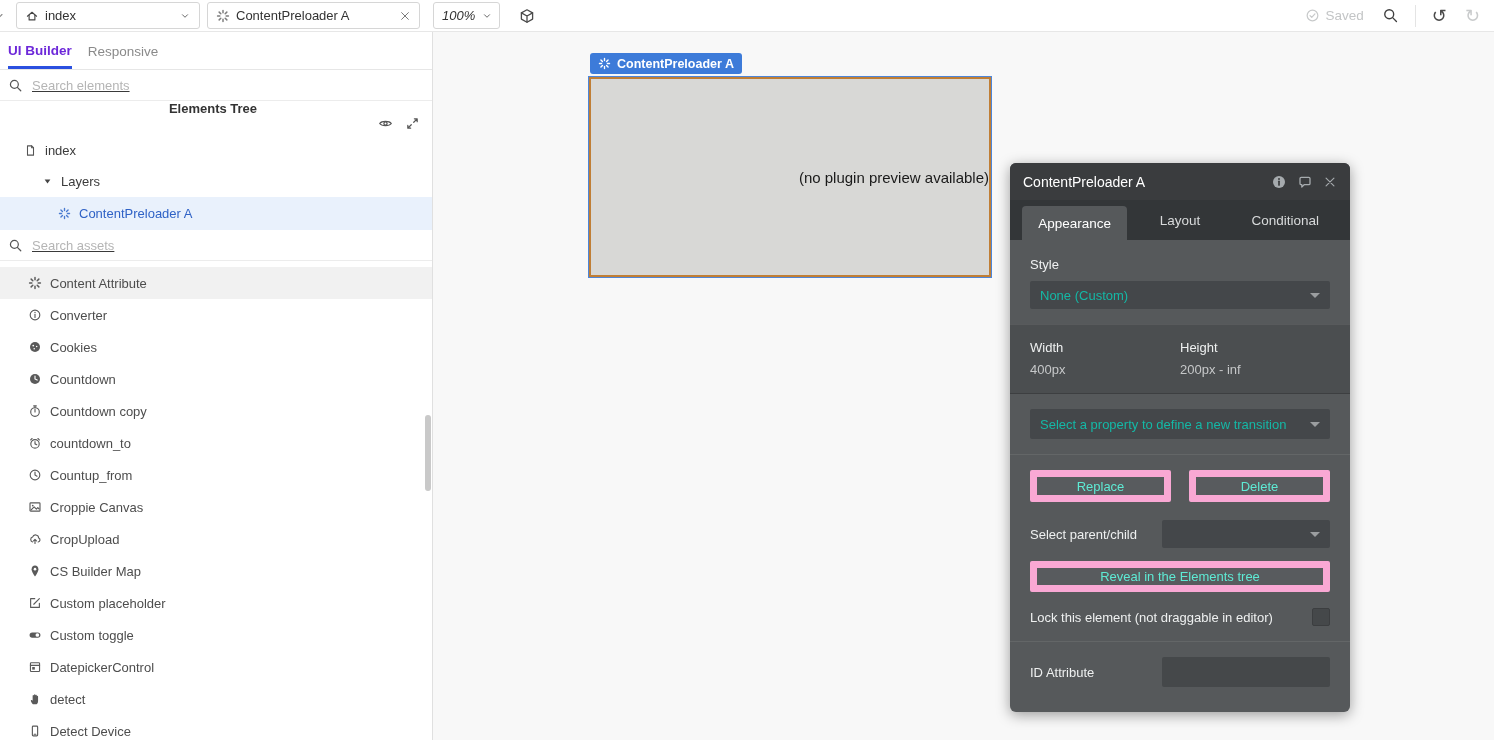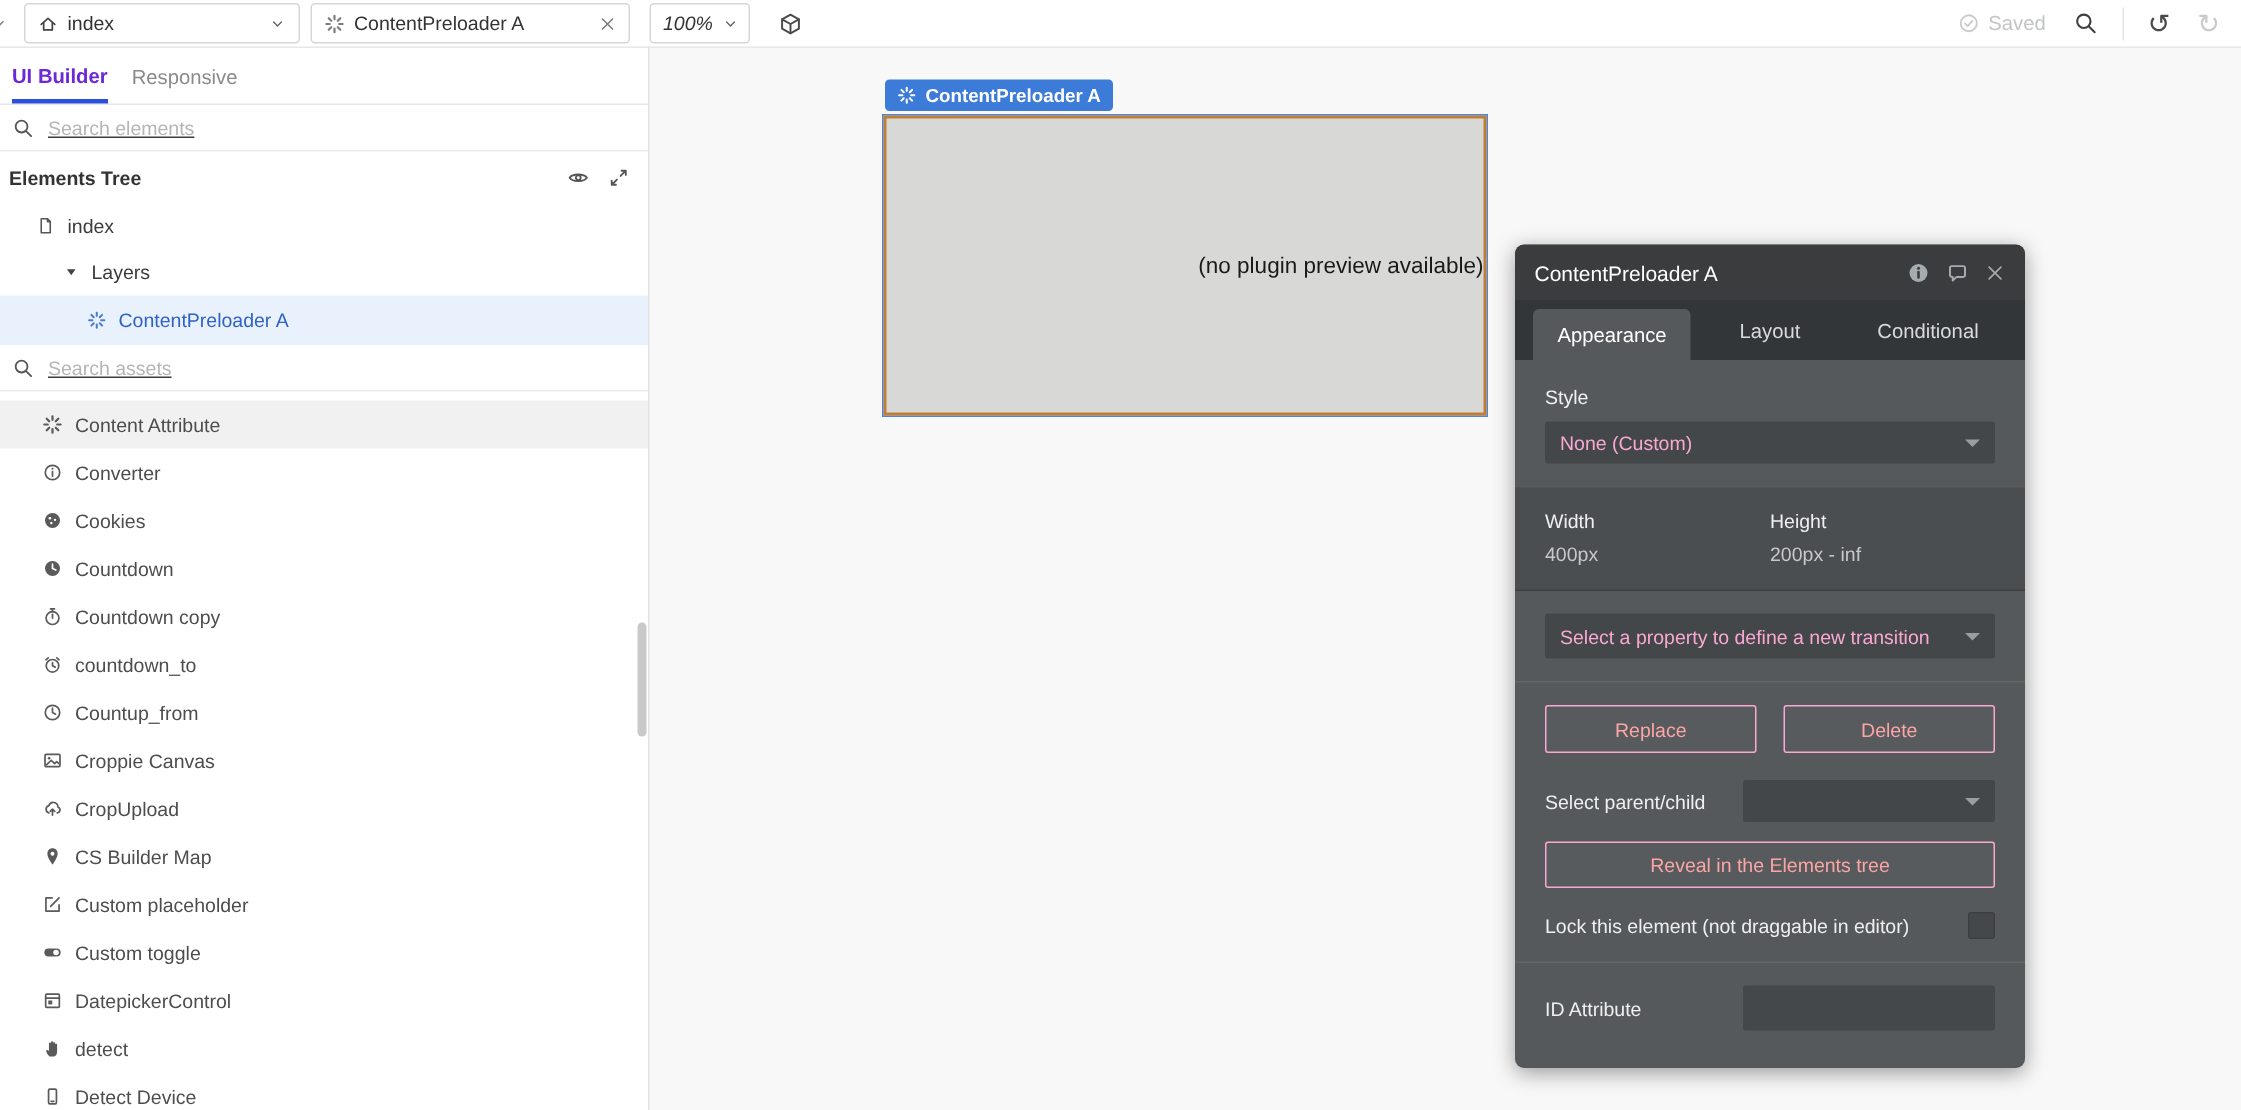--- a/index.html
+++ b/index.html
@@ -37,21 +37,21 @@
   
   .sidebar { position:absolute; left:0; top:32px; width:433px; bottom:0; background:#fff;
              border-right:1px solid #e0e0e0; z-index:20; }
   .sb-tabs { height:38px; border-bottom:1px solid #e6e6e6; display:flex; align-items:center; padding:0 8px; }
   .sb-tab { margin-right:16px; padding:10px 0 8px; cursor:pointer; color:#8a8a8a; font-size:13.5px; }
   .sb-tab.active { color:#6d28d9; font-weight:700; border-bottom:3px solid #2b50e0; }
   .sb-search { height:31px; border-bottom:1px solid #ececec; display:flex; align-items:center; padding:0 8px;text-decoration:underline; }
   .sb-search .icon { width:15px; height:15px; color:#555; margin-right:9px; }
   .sb-search input { border:none; outline:none; flex:1; font-size:13px; font-family:inherit; color:#333; background:transparent; }
   .sb-search input::placeholder { color:#b5b5b5; }
-  .tree-header { height:34px; display:flex; align-items:center; padding:0 12px 0 6px; }
+  .tree-header { height:34px; display:flex; align-items:center; padding:0 12px 0 6px;flex-direction:column; }
   .tree-title { font-weight:700; color:#333; }
   .tree-header .tools { margin-left:auto; display:flex; align-items:center; gap:12px; }
   .tree-header .tools .icon { width:15px; height:15px; color:#555; cursor:pointer; }
   .tree-row { height:31px; display:flex; align-items:center; cursor:pointer; color:#3b3b3b; }
   .tree-row .icon { width:13px; height:13px; margin-right:8px; color:#555; }
   .row-index { padding-left:24px; }
   .row-layers { padding-left:42px; }
   .row-layers .icon { width:11px; height:11px; color:#444; }
   .row-selected { height:33px; padding-left:58px; background:#e9f1fc; color:#2f62c6; }
   .row-selected .icon { color:#4a7bd0; }
@@ -79,33 +79,33 @@
   .panel-hicons { margin-left:auto; display:flex; align-items:center; gap:10px; }
   .panel-hicons .icon { width:16px; height:16px; color:#a6abae; cursor:pointer; }
   .panel-tabs { height:40px; background:#333638; display:flex; align-items:flex-end; padding:0 12px; flex:none; }
   .panel-tab { flex:1; height:40px; display:flex; align-items:center; justify-content:center;
                color:#d8dadb; font-size:13.5px; cursor:pointer; }
   .panel-tab.active { height:34px; background:#56595b; border-radius:4px 4px 0 0; color:#fff; }
   .panel-body { flex:1; font-size:13px; }
   .sec-style { padding:17px 20px 15px; }
   .field-label { margin-bottom:9px; color:#f0f1f2; }
   .dd { height:28px; background:#44474a; border-radius:2px; display:flex; align-items:center;
-        padding:0 10px; cursor:pointer; color:#f9a8d4; }
+        padding:0 10px; cursor:pointer; color:#14b8a6; }
   .dd .caret { margin-left:auto; width:0; height:0; border-left:5px solid transparent;
                border-right:5px solid transparent; border-top:5px solid #9b9ea0; }
   .sec-dims { background:#4b4e50; border-top:1px solid rgba(255,255,255,.07);
               border-bottom:1px solid rgba(0,0,0,.18); padding:15px 20px 16px; display:flex; }
   .dim-col { width:150px; }
   .dim-val { margin-top:7px; color:#c6c8c9; }
   .sec-transition { padding:15px 20px; border-bottom:1px solid rgba(255,255,255,.08); }
   .sec-transition .dd { height:30px; }
   .sec-actions { padding:15px 20px 0; }
   .btn-row { display:flex; gap:18px; }
-  .btn { flex:1; height:32px; background:#585b5e; border:1px solid #f9a8d4; border-radius:2px;
-         display:flex; align-items:center; justify-content:center; color:#fca5a5; cursor:pointer; }
+  .btn { flex:1; height:32px; background:#585b5e; border:7px solid #f9a8d4; border-radius:2px;
+         display:flex; align-items:center; justify-content:center; color:#5eead4; cursor:pointer; }
   .pc-row { margin-top:18px; display:flex; align-items:center; }
   .pc-row .rowlabel { flex:1; }
   .dd-small { width:168px; height:28px; }
   .reveal-btn { margin-top:13px; height:31px; }
   .lock-row { margin-top:16px; display:flex; align-items:center; }
   .lock-row .rowlabel { flex:1; padding-right:10px; }
   .checkbox { width:18px; height:18px; background:#45484a; border-radius:2px; border:1px solid #3c3e40; cursor:pointer; }
   .sec-id { margin-top:15px; border-top:1px solid rgba(255,255,255,.08); padding:15px 20px; display:flex; align-items:center; }
   .sec-id .rowlabel { flex:1; }
   .id-input { width:168px; height:30px; background:#45484a; border:none; border-radius:2px;

